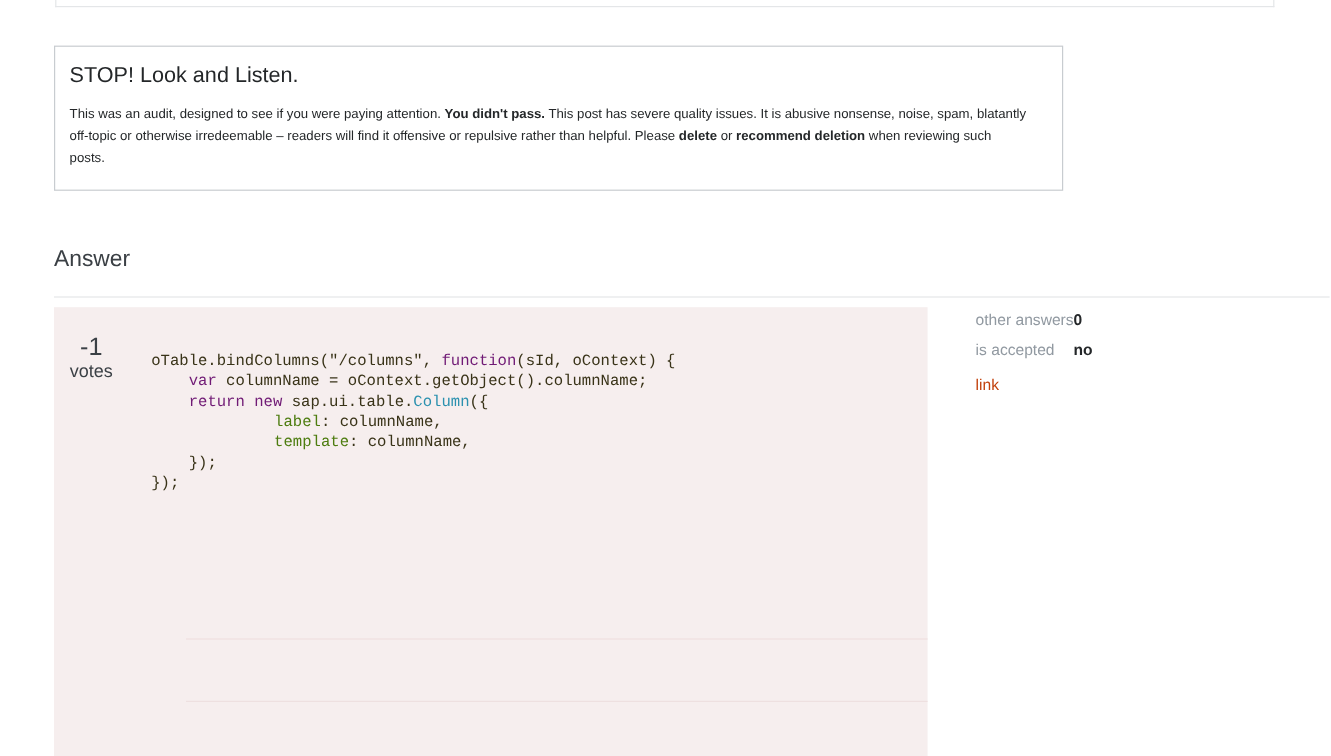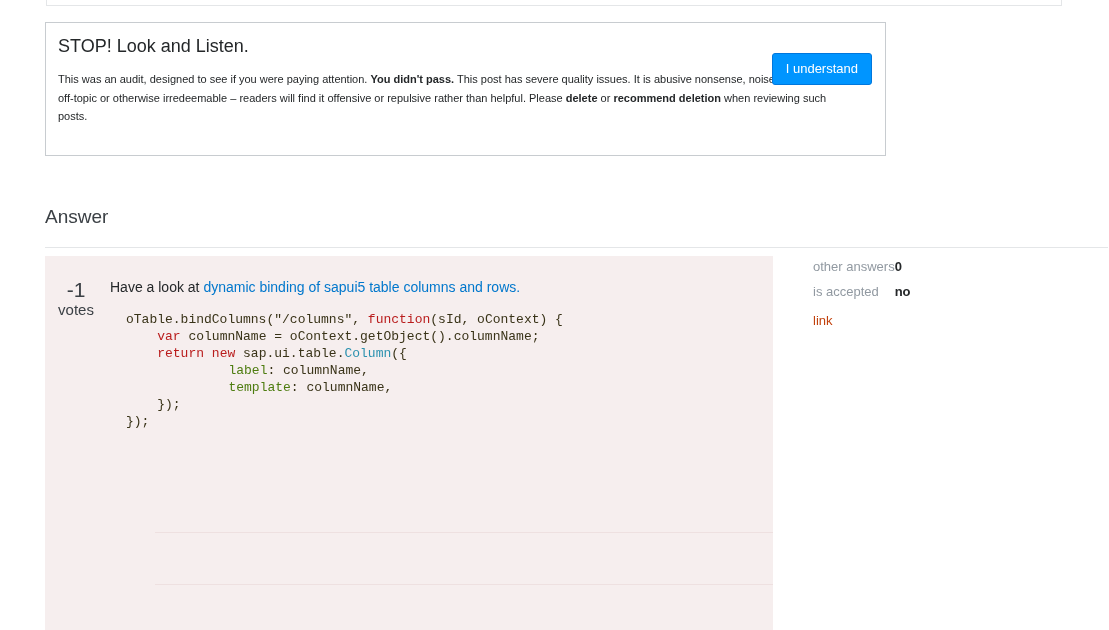--- a/index.html
+++ b/index.html
@@ -27,21 +27,21 @@
     border: 1px solid #e4e6e8;
     border-top: none;
     background: #fff;
     box-sizing: border-box;
   }
 
   
   .audit-box {
     position: absolute;
     left: 45px;
-    top: 22px;
+    top: 38px;
     width: 841px;
     box-sizing: border-box;
     border: 1px solid #c8ccd0;
     background: #ffffff;
     padding: 12px 14px 16px 12px;
   }
   .audit-title {
     font-size: 18px;
     font-weight: normal;
     color: #242729;
@@ -135,21 +135,21 @@
 
   pre.codeblock {
     margin: 14px 0 0 16px;
     font-family: "Liberation Mono", monospace;
     font-size: 13px;
     line-height: 17px;
     color: #393318;
     background: transparent;
     white-space: pre;
   }
-  .kw  { color: #b91c1c; font-weight: normal; }
+  .kw  { color: #701a75; font-weight: normal; }
   .str { color: #393318; }
   .typ { color: #2b91af; }
   .prop{ color: #4d7c0f; margin-left: 40px; }
 
   
   .comment-sep {
     position: absolute;
     left: 110px;
     width: 618px;
     height: 1px;
@@ -182,35 +182,33 @@
 <body>
 
 <div class="top-stub"></div>
 
 <div class="audit-box">
   <h2 class="audit-title">STOP! Look and Listen.</h2>
 
   <p class="audit-p"><span>This was an audit, designed to see if you were paying attention. </span><b>You didn't pass.</b><span> This post has severe quality issues. It is abusive nonsense, noise, spam, blatantly off-topic or otherwise irredeemable – readers will find it offensive or repulsive rather than helpful. Please </span><b>delete</b><span> or </span><b>recommend deletion</b><span> when reviewing such posts.</span></p>
 
 
-  <button class="understand-btn">I understand</button>
 </div>
 
 <h2 class="answer-heading">Answer</h2>
 <div class="answer-rule"></div>
 
 <div class="post">
 
   <div class="votecell">
     <div class="vote-count">-1</div>
     <div class="vote-label">votes</div>
   </div>
 
   <div class="postcell">
-    <div class="post-body"><span>Have a look at </span><a href="#">dynamic binding of sapui5 table columns and rows.</a></div>
 
     <pre class="codeblock"><span>oTable.bindColumns(</span><span class="str">"/columns"</span><span>, </span><span class="kw">function</span><span>(sId, oContext) {</span>
     <span class="kw">var</span><span> columnName = oContext.getObject().columnName;</span>
     <span class="kw">return</span> <span class="kw">new</span><span> sap.ui.table.</span><span class="typ">Column</span><span>({</span>
         <span class="prop">label</span><span>: columnName,</span>
         <span class="prop">template</span><span>: columnName,</span>
     <span>});</span>
 <span>});</span></pre>
   </div>
 

